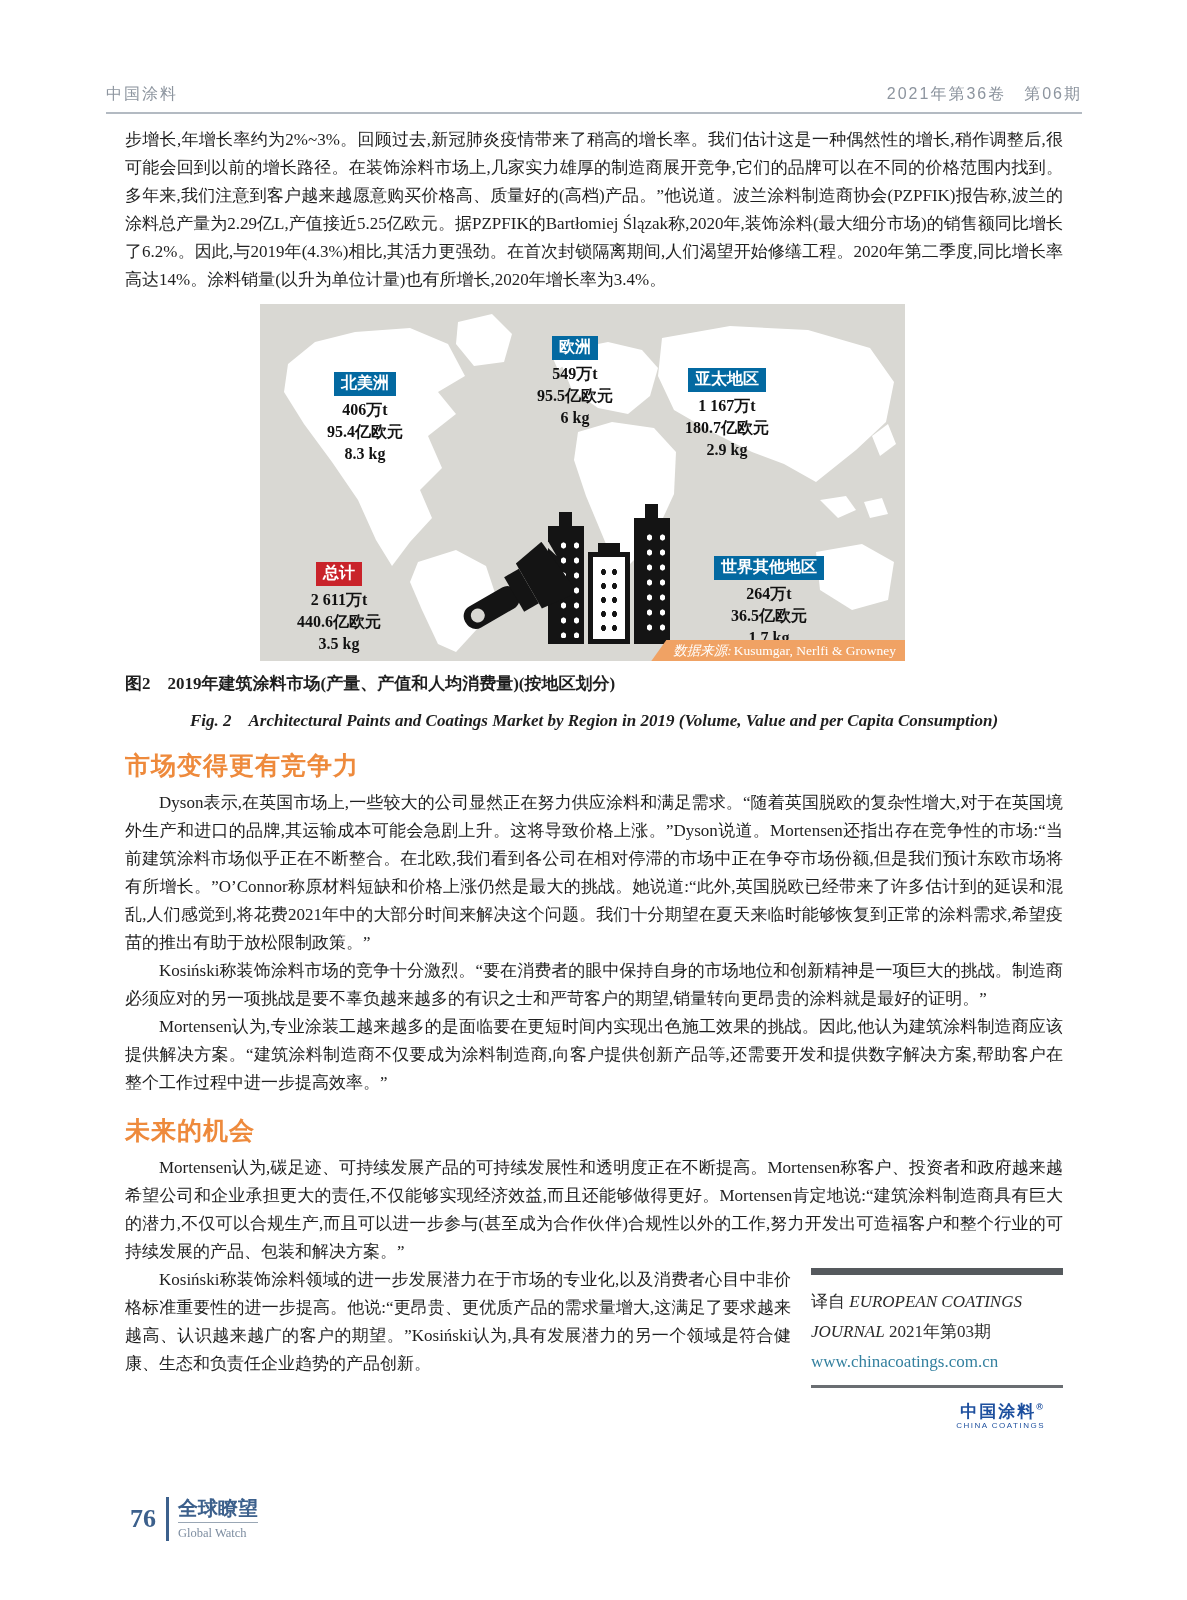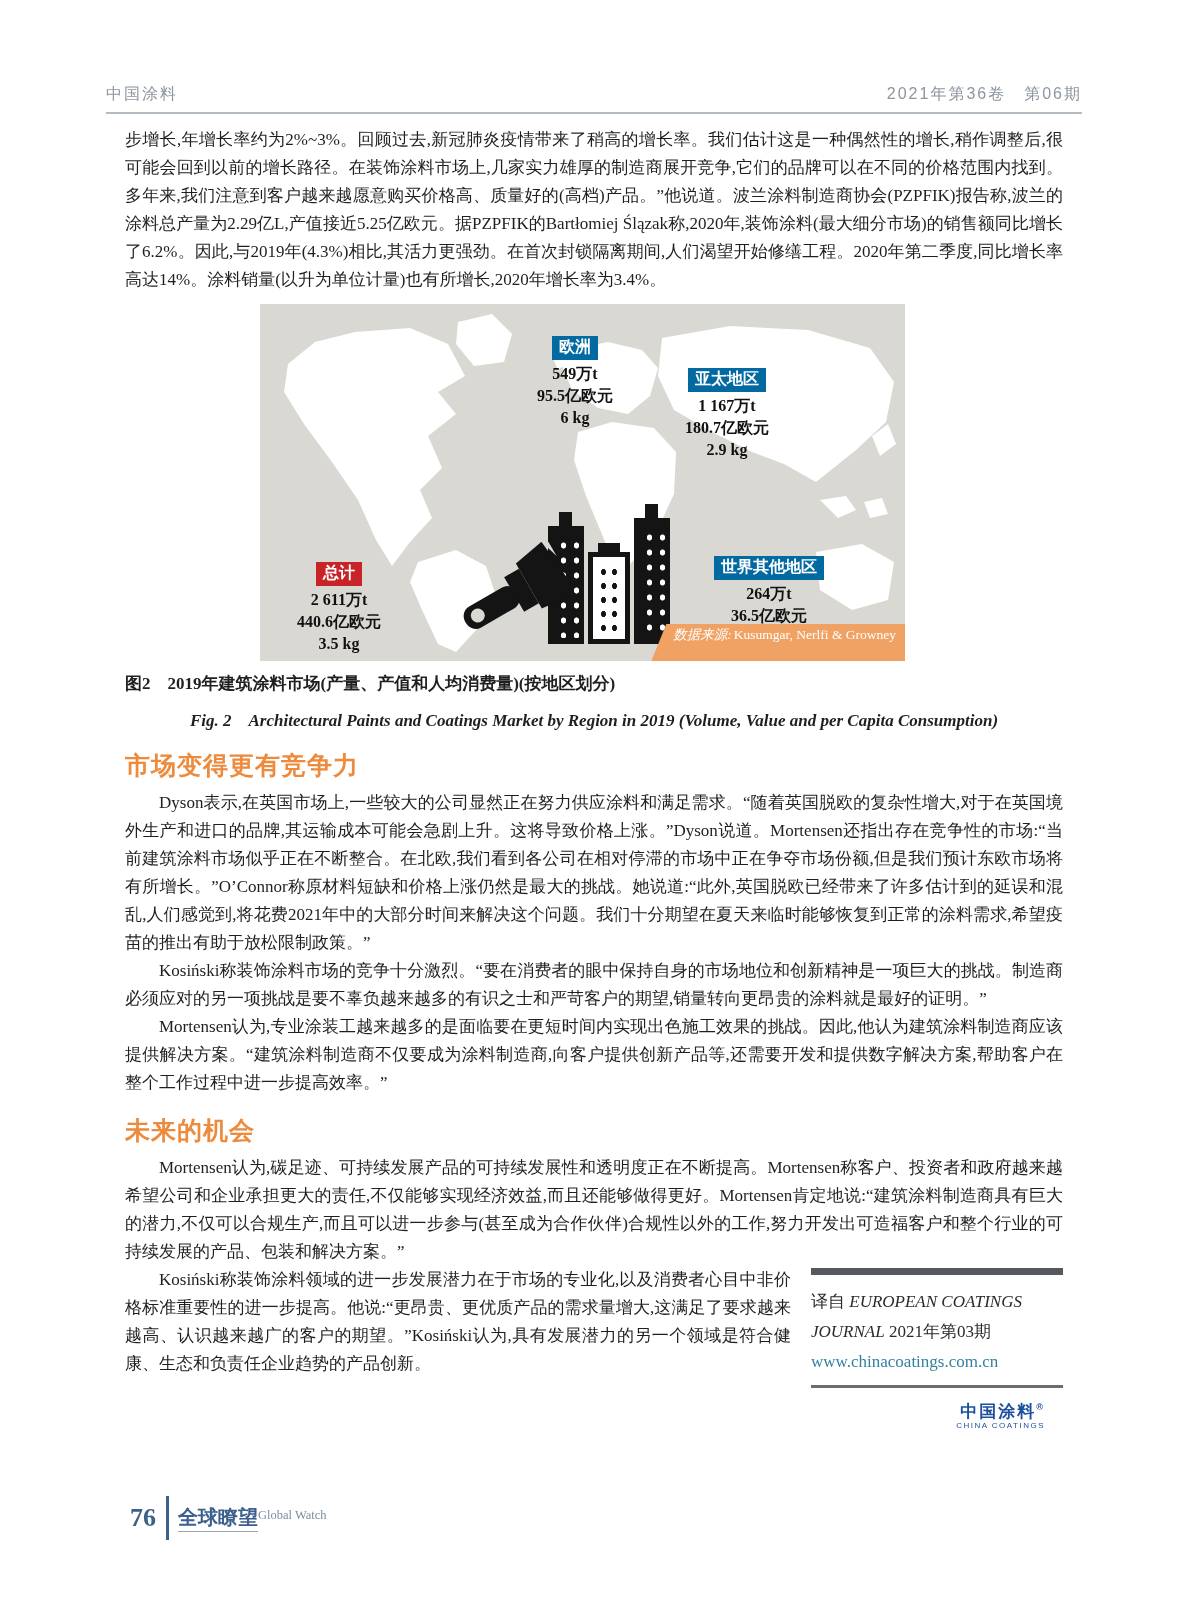--- a/index.html
+++ b/index.html
@@ -30,21 +30,21 @@
   .br{right:0;width:36px;height:126px;background:#141414;}
   .bm{left:40px;width:42px;height:92px;background:#ffffff;border:5px solid #141414;box-sizing:border-box;}
   .bl::before,.br::before{content:"";position:absolute;top:-14px;left:11px;width:13px;height:14px;background:#141414;}
   .bm::before{content:"";position:absolute;top:-14px;left:50%;transform:translateX(-50%);width:22px;height:9px;background:#141414;}
   .win{position:absolute;}
   .bl .win,.br .win{inset:10px 5px 6px 5px;background-image:radial-gradient(#fff 2.4px,rgba(0,0,0,0) 2.9px);
                     background-size:13px 15px;background-position:4px 2px;}
   .bm .win{inset:6px 3px 5px 3px;background-image:radial-gradient(#141414 2.2px,rgba(0,0,0,0) 2.7px);
            background-size:11px 14px;background-position:2px 2px;}
   .brush{position:absolute;left:196px;top:238px;}
-  .ribbon{position:absolute;right:0;bottom:0;height:37px;line-height:21px;background:#f0a264;color:#ffffff;
+  .ribbon{position:absolute;right:0;bottom:0;height:21px;line-height:21px;background:#f0a264;color:#ffffff;
           font-size:13.5px;padding:0 9px 0 22px;clip-path:polygon(15px 0,100% 0,100% 100%,0 100%);white-space:nowrap;}
   .ribbon .lab{font-style:italic;margin-right:2px;}
   .cap-cn{font-family:Liberation Serif, serif;font-weight:bold;
           font-size:17px;line-height:23px;margin-top:11px;}
   .cap-en{text-align:center;font-weight:bold;font-size:17px;line-height:23px;margin-top:14px;font-style:italic;}
   
   h2.sec{font-family:"Liberation Sans","DejaVu Sans",sans-serif;font-weight:bold;color:#ee8a3c;
          font-size:25px;line-height:32px;margin:17px 0 8px;letter-spacing:1px;}
   .content p + p.indent{margin-top:0;}
   
@@ -56,21 +56,21 @@
   .tb-rule{height:3px;background:#6a6e72;margin-top:8px;}
   .tb-logo{margin-top:10px;text-align:right;padding-right:18px;
            font-family:"Liberation Sans","DejaVu Sans",sans-serif;color:#1d4f9e;}
   .logo-cn{font-weight:bold;font-size:17px;letter-spacing:2px;line-height:18px;}
   .logo-cn sup{font-size:9px;}
   .logo-en{font-size:8px;letter-spacing:1.5px;line-height:10px;}
   
   .footer{position:absolute;left:130px;top:1496px;display:flex;align-items:center;}
   .pg-num{font-size:26px;color:#3c608c;margin-right:10px;font-family:"Liberation Serif",serif;font-weight:bold;}
   .vbar{width:3px;height:44px;background:#3c608c;margin-right:9px;}
-  .col-titles{display:flex;flex-direction:row;justify-content:space-between;}
+  .col-titles{display:flex;flex-direction:column;justify-content:space-between;}
   .col-cn{font-family:"Liberation Sans","DejaVu Sans",sans-serif;font-weight:bold;font-size:20px;
           color:#3c608c;line-height:24px;border-bottom:1px solid #9aa7b5;padding-bottom:2px;}
   .col-en{font-size:12.5px;color:#7d8da0;line-height:16px;margin-top:2px;}
 </style>
 </head>
 <body>
 
 <div class="page">
 
   <div class="header">
@@ -91,20 +91,26 @@
         <path fill="#ffffff" d="M292,52 L302,44 L308,58 L298,66 Z"></path>
         <path fill="#ffffff" d="M302,62 L318,44 L348,38 L382,46 L398,64 L390,92 L368,110 L338,104 L312,86 Z"></path>
         <path fill="#ffffff" d="M318,128 L352,118 L394,124 L416,148 L414,190 L392,238 L366,264 L346,240 L326,192 L314,156 Z"></path>
         <path fill="#ffffff" d="M402,34 L470,22 L548,26 L610,44 L634,78 L626,118 L596,146 L556,178 L524,160 L492,148 L452,128 L414,106 L398,72 Z"></path>
         <path fill="#ffffff" d="M612,132 L628,120 L636,140 L620,152 Z"></path>
         <path fill="#ffffff" d="M560,196 L586,192 L596,206 L578,214 Z"></path>
         <path fill="#ffffff" d="M604,198 L622,194 L628,210 L610,214 Z"></path>
         <path fill="#ffffff" d="M556,248 L602,240 L634,258 L628,296 L592,306 L560,286 Z"></path>
       </svg>
 
+      <div class="region r-na">
+        <span class="region-name">北美洲</span>
+        <div class="region-val">406万t</div>
+        <div class="region-val">95.4亿欧元</div>
+        <div class="region-val">8.3 kg</div>
+      </div>
       <div class="region r-eu">
         <span class="region-name">欧洲</span>
         <div class="region-val">549万t</div>
         <div class="region-val">95.5亿欧元</div>
         <div class="region-val">6 kg</div>
       </div>
       <div class="region r-ap">
         <span class="region-name">亚太地区</span>
         <div class="region-val">1 167万t</div>
         <div class="region-val">180.7亿欧元</div>

